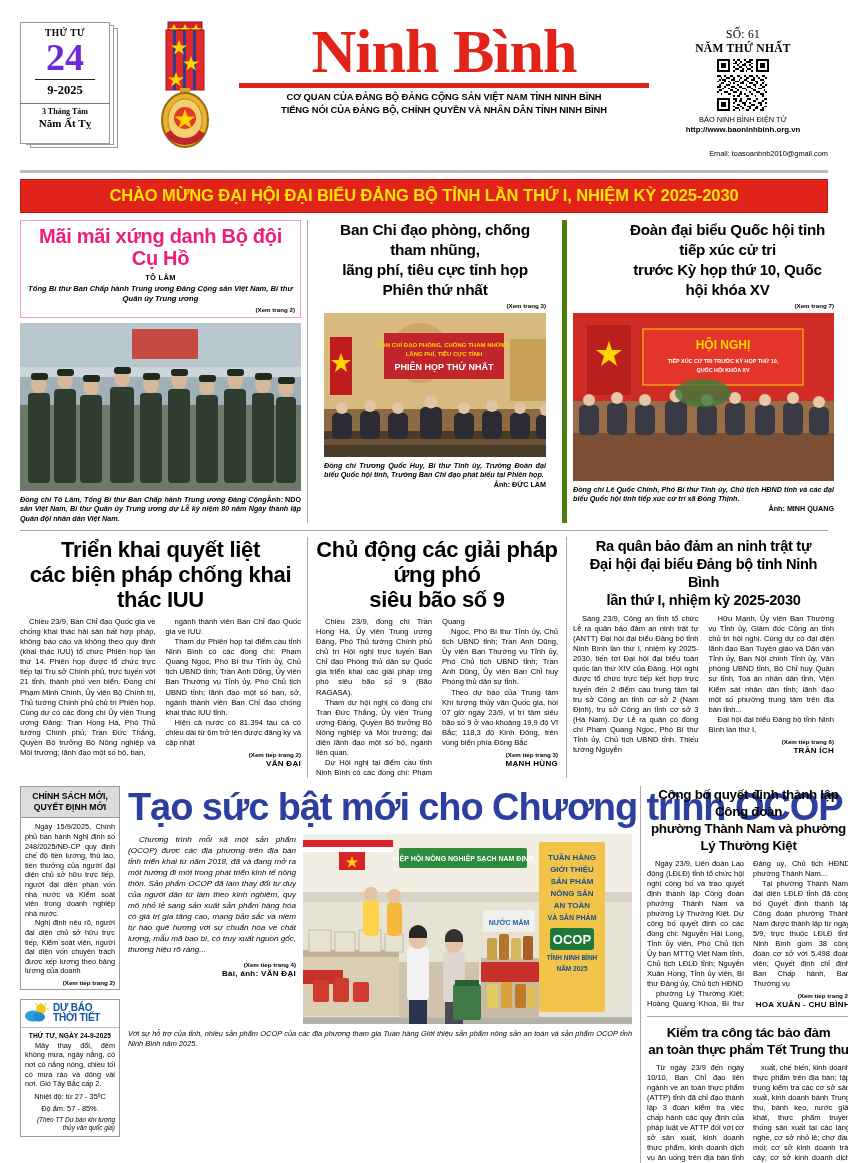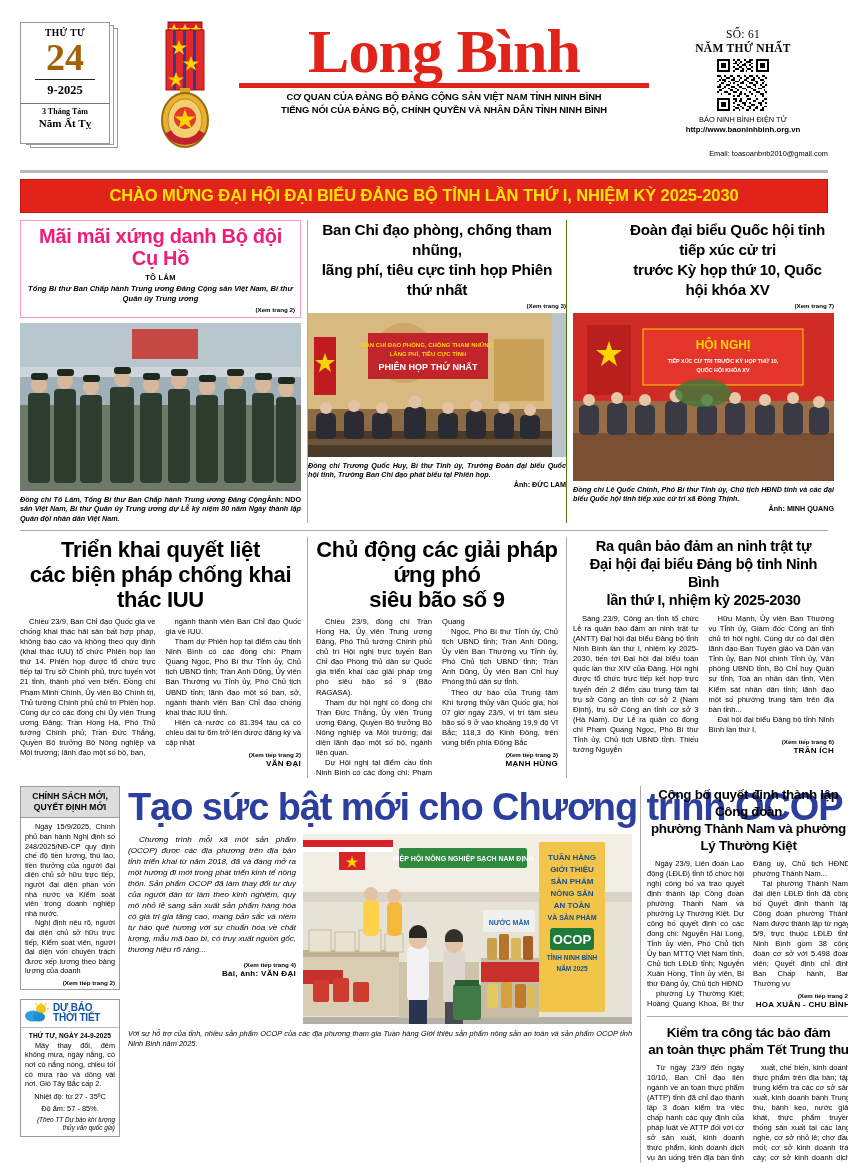--- a/index.html
+++ b/index.html
@@ -17,21 +17,21 @@
   
   .masthead { display:flex; align-items:flex-start; height:150px; position:relative; }
   .date-box-wrap { width:120px; position:relative; flex:0 0 120px; padding-top:4px; }
   .date-stack { position:relative; width:100px; height:128px; }
   .date-stack .sheet { position:absolute; border:1px solid #9a9a9a; background:#fff; }
   .sheet.s3 { left:10px; top:6px; width:88px; height:120px; }
   .sheet.s2 { left:6px; top:3px; width:88px; height:120px; }
   .sheet.s1 { left:0px; top:0px; width:90px; height:122px; z-index:2; }
   .date-inner { position:absolute; left:0; top:0; width:90px; height:122px; z-index:3; text-align:center; }
   .d-weekday { font-family:"Liberation Serif", serif; font-size:9.5px; letter-spacing:.4px; margin-top:6px; font-weight:700;}
-  .d-day { font-family:"Liberation Serif", serif; font-size:38px; line-height:36px; font-weight:700; color:#a16207; margin-top:1px; }
+  .d-day { font-family:"Liberation Serif", serif; font-size:38px; line-height:36px; font-weight:700; color:#6d28d9; margin-top:1px; }
   .d-rule { width:60px; height:1px; background:#222; margin:4px auto 3px auto; }
   .d-month { font-family:"Liberation Serif", serif; font-size:12.5px; font-weight:700; }
   .d-divider { width:90px; height:1px; background:#777; margin:5px 0 3px -0px; }
   .d-lunar1 { font-family:"Liberation Serif", serif; font-size:8px; font-weight:700; }
   .d-lunar2 { font-family:"Liberation Serif", serif; font-size:11px; font-weight:700; margin-top:1px;}
 
   .medal { flex:0 0 90px; width:90px; height:140px; position:relative; }
   .medal svg { position:absolute; left:6px; top:2px; }
 
   .title-block { flex:1 1 auto; text-align:center; padding-top:4px; }
@@ -58,21 +58,21 @@
     background:#e2231a; color:#ffe400; text-align:center;
     font-weight:700; font-size:16.5px; letter-spacing:-0.1px;
     padding:6px 0 7px 0; margin-top:6px;
     border:1px solid #c01510;
   }
 
   
   .top-row { display:flex; margin-top:7px; }
   .tcol { position:relative; }
   .tcol.c1 { width:281px; flex:0 0 281px; }
-  .tcol.c2 { width:260px; flex:0 0 260px; padding:0 0; border-left:1px solid #aaa; border-right:1px solid #4d7c0f; margin:0 6px; }
+  .tcol.c2 { width:260px; flex:0 0 260px; padding:0 16px; border-left:1px solid #aaa; border-right:5px solid #4d7c0f; margin:0 6px; }
   .tcol.c3 { width:261px; flex:0 0 261px; }
 
   .pink-box { border:1.6px solid #f59cc0; padding:4px 5px 4px 5px; }
   .pink-head {
     color:#ec1e79; font-weight:700; font-size:20px; text-align:center;
     letter-spacing:-0.3px; line-height:22px;
   }
   .byline-name { text-align:center; font-size:7.5px; font-weight:700; margin-top:4px; letter-spacing:.3px;}
   .byline-role { text-align:center; font-size:7.6px; font-style:italic; font-weight:700; line-height:10px; margin-top:2px;}
   .see-page { text-align:right; font-size:6.2px; font-weight:700; margin-top:2px; }
@@ -180,21 +180,21 @@
         <rect x="34" y="68" width="10" height="8" fill="#d9a326"></rect>
         <ellipse cx="39" cy="100" rx="23" ry="27" fill="#e8b22e" stroke="#9a6a10" stroke-width="2"></ellipse>
         <ellipse cx="39" cy="100" rx="17" ry="21" fill="#f2d070" stroke="#b9881c"></ellipse>
         <circle cx="39" cy="98" r="11" fill="#e03a2b"></circle>
         <polygon points="39,89 41.6,96.5 49.5,96.5 43.2,101.2 45.6,108.5 39,104 32.4,108.5 34.8,101.2 28.5,96.5 36.4,96.5" fill="#ffd400"></polygon>
         <path d="M22 112 A20 20 0 0 0 56 112" fill="none" stroke="#c1232c" stroke-width="7"></path>
       </svg>
     </div>
 
     <div class="title-block">
-      <div class="logo-name">Long Bình</div>
+      <div class="logo-name">Ninh Bình</div>
       <div class="logo-rule"></div>
       <div class="logo-sub">CƠ QUAN CỦA ĐẢNG BỘ ĐẢNG CỘNG SẢN VIỆT NAM TỈNH NINH BÌNH</div>
       <div class="logo-sub">TIẾNG NÓI CỦA ĐẢNG BỘ, CHÍNH QUYỀN VÀ NHÂN DÂN TỈNH NINH BÌNH</div>
     </div>
 
     <div class="right-block">
       <div class="rb-no">SỐ: 61</div>
       <div class="rb-year">NĂM THỨ NHẤT</div>
       <div class="qr">
         <svg width="52" height="52" viewBox="0 0 29 29" shape-rendering="crispEdges">

